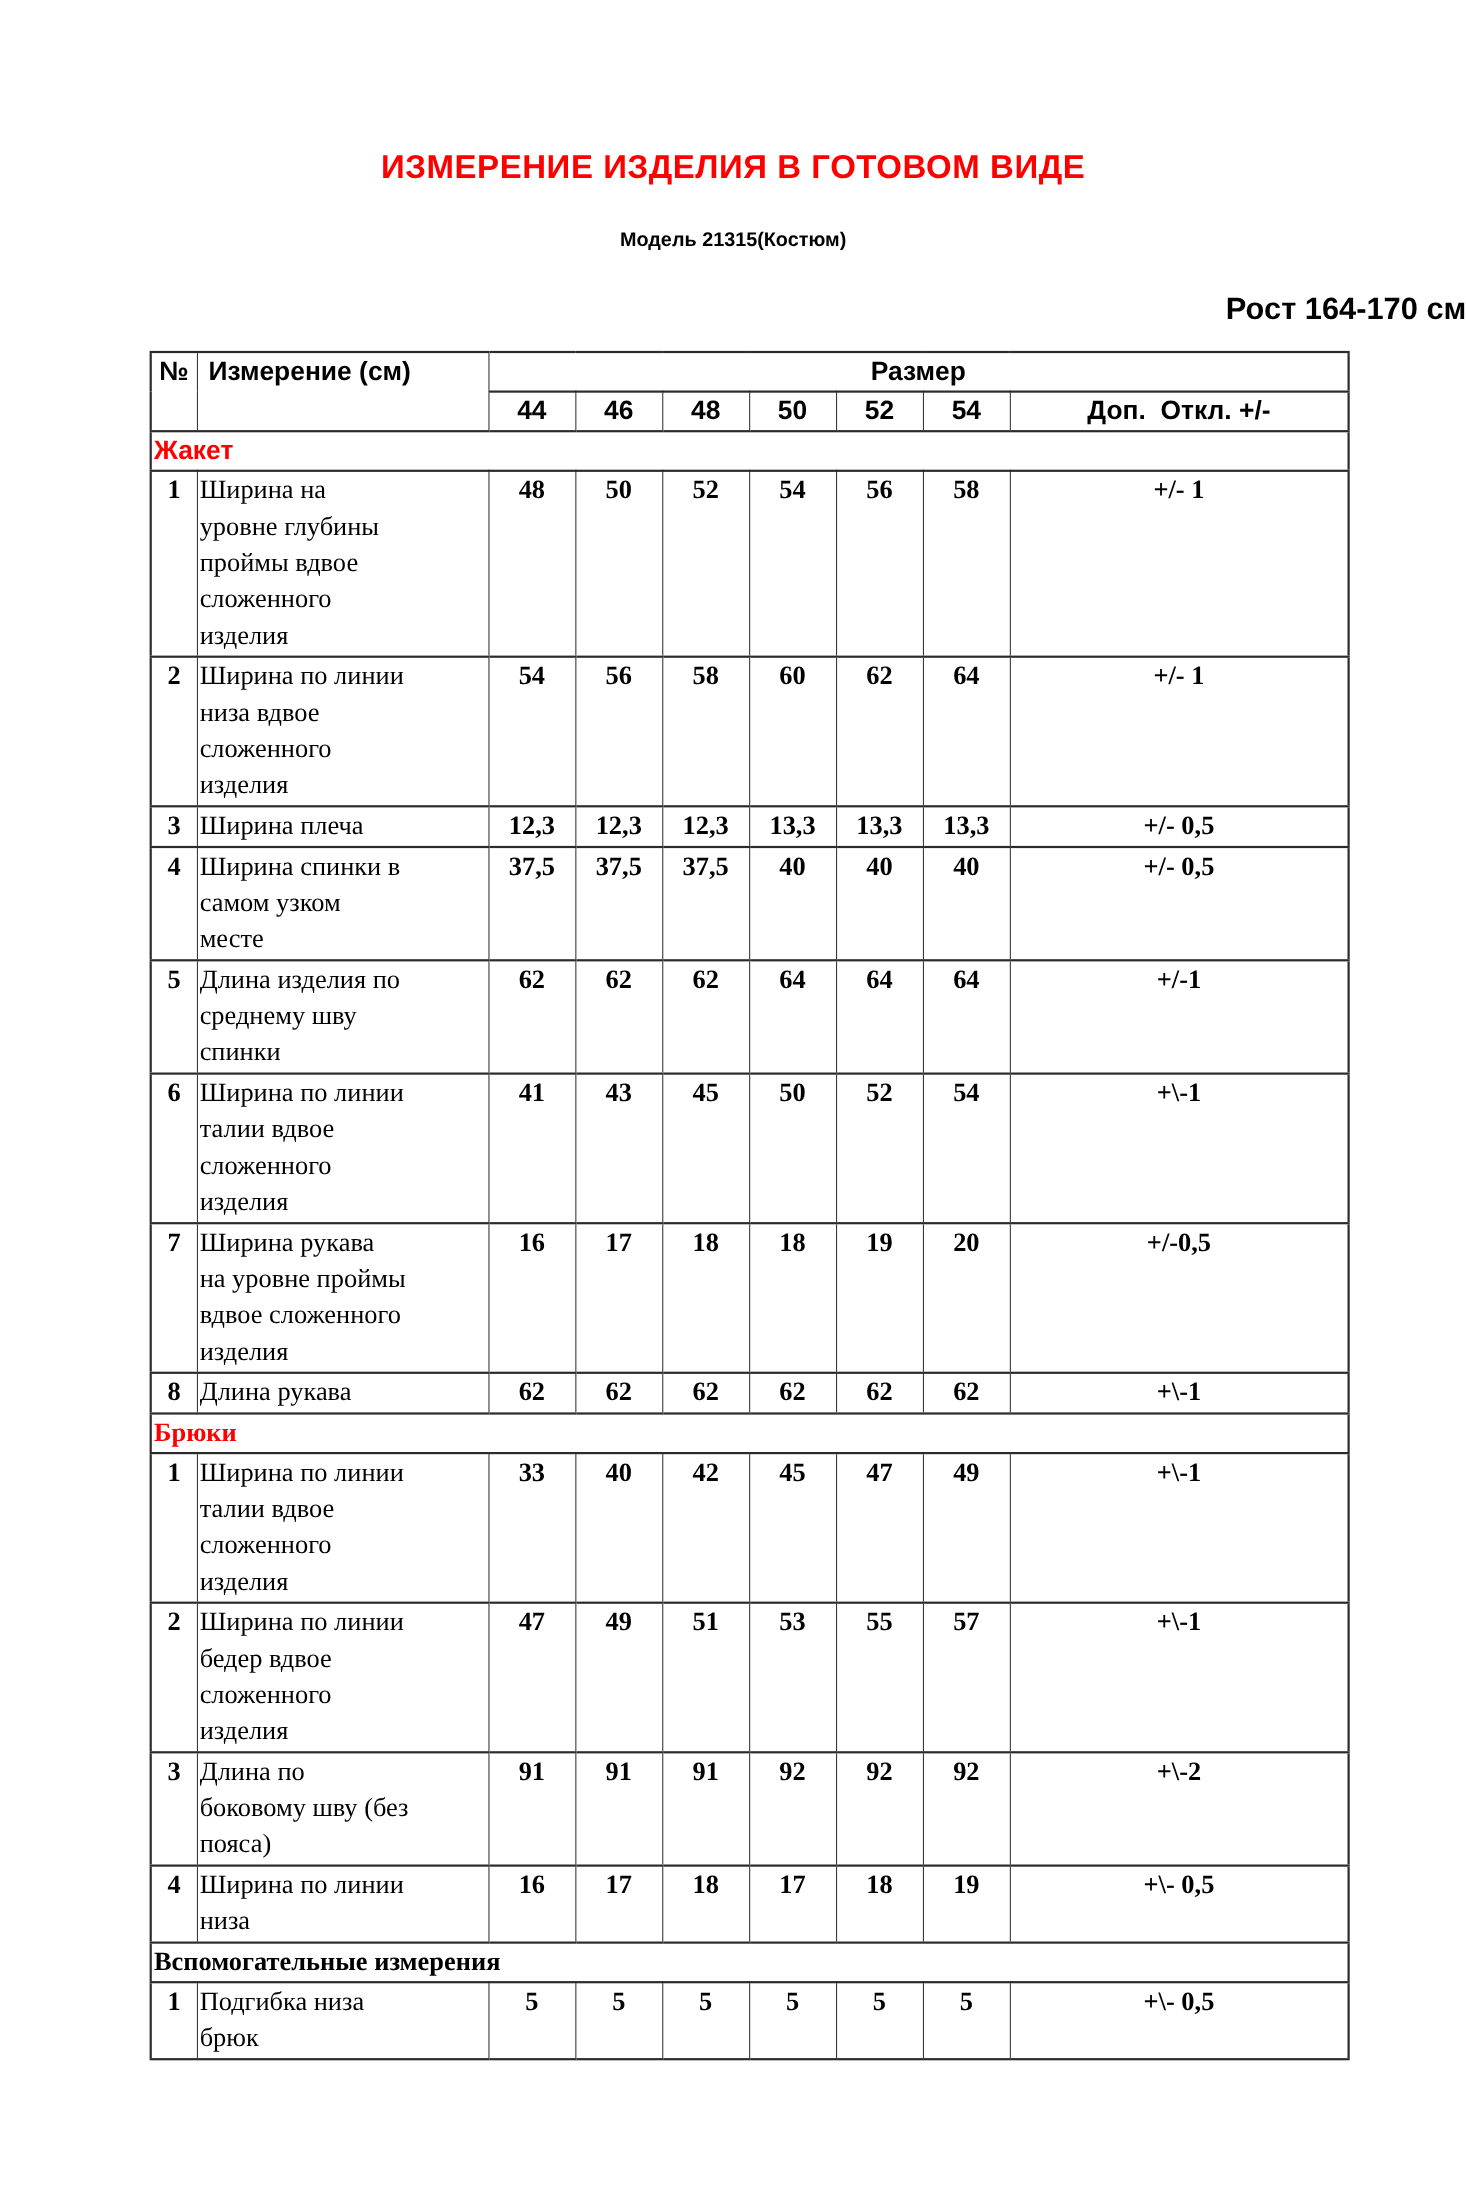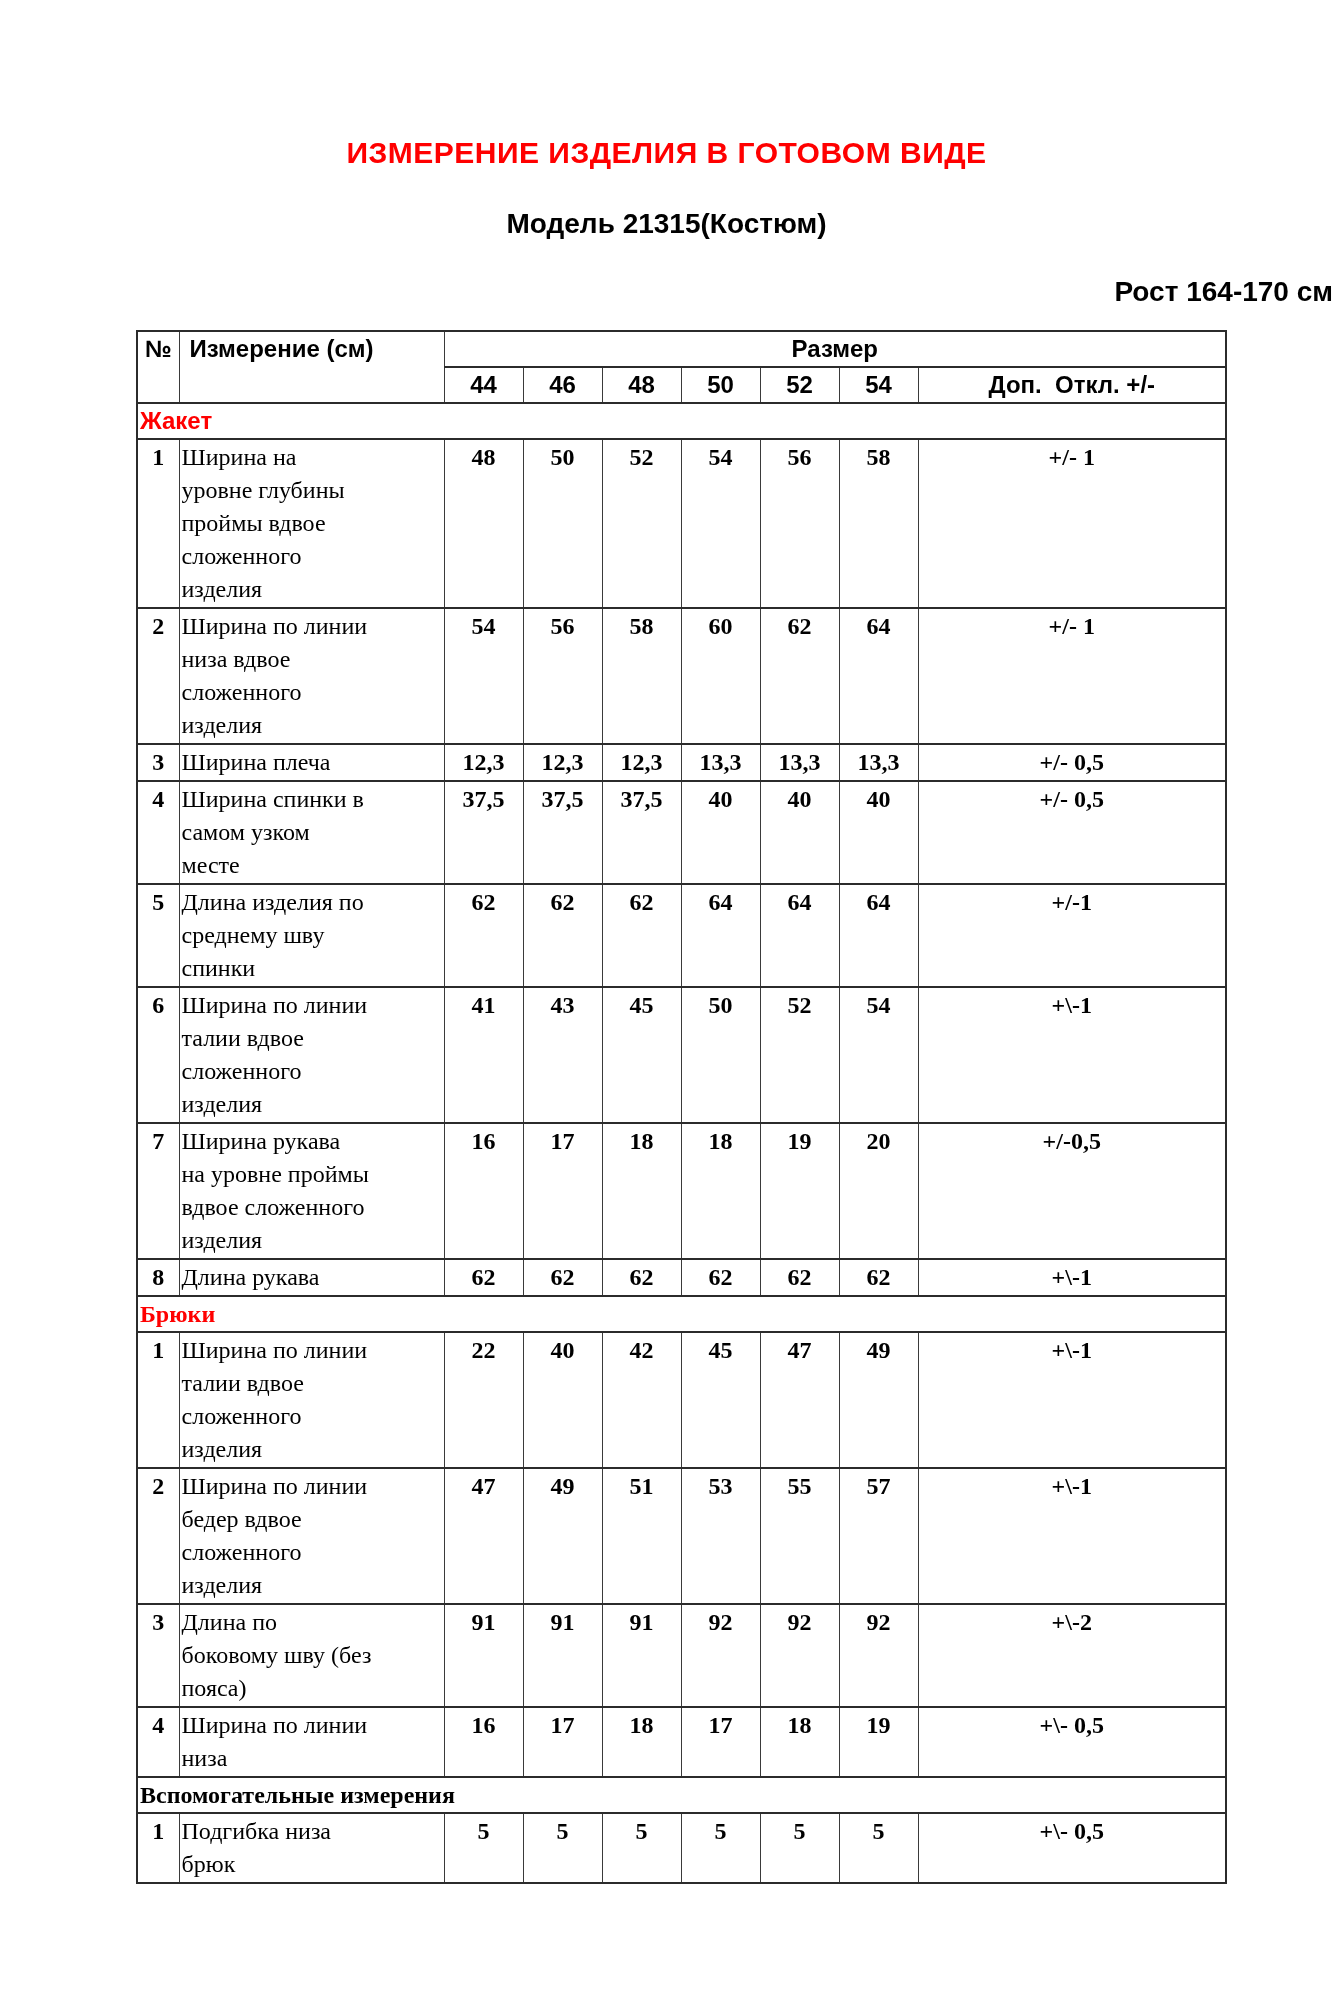--- a/index.html
+++ b/index.html
@@ -8,21 +8,21 @@
     font-family:"Liberation Sans",sans-serif;color:#000;
     position:relative;
   }
   .title{
     padding-top:136px;text-align:center;
     font-size:30px;font-weight:bold;color:#ff0000;
     letter-spacing:0.5px;
   }
   .model{
     margin-top:38px;text-align:center;
-    font-size:28px;font-weight:bold;color:#000;
+    font-size:18px;font-weight:bold;color:#000;
   }
   .rost{
     margin-top:36px;text-align:right;
     font-size:28px;font-weight:bold;color:#000;
   }
   table.meas{
     border-collapse:collapse;
     margin:22px 0 0 136px;
     width:1089px;table-layout:fixed;
     border:2px solid #2b2b2b;
@@ -214,21 +214,21 @@
       </tr>
       <tr>
         <td colspan="9" class="section serif" style="color: rgb(255, 0, 0);">Брюки</td>
       </tr>
       <tr>
         <td class="no">1</td>
         <td class="label">Ширина по линии
 талии вдвое
 сложенного
 изделия</td>
-        <td class="val">22</td>
+        <td class="val">33</td>
         <td class="val">40</td>
         <td class="val">42</td>
         <td class="val">45</td>
         <td class="val">47</td>
         <td class="val">49</td>
         <td class="tol">+\-1</td>
       </tr>
       <tr>
         <td class="no">2</td>
         <td class="label">Ширина по линии

